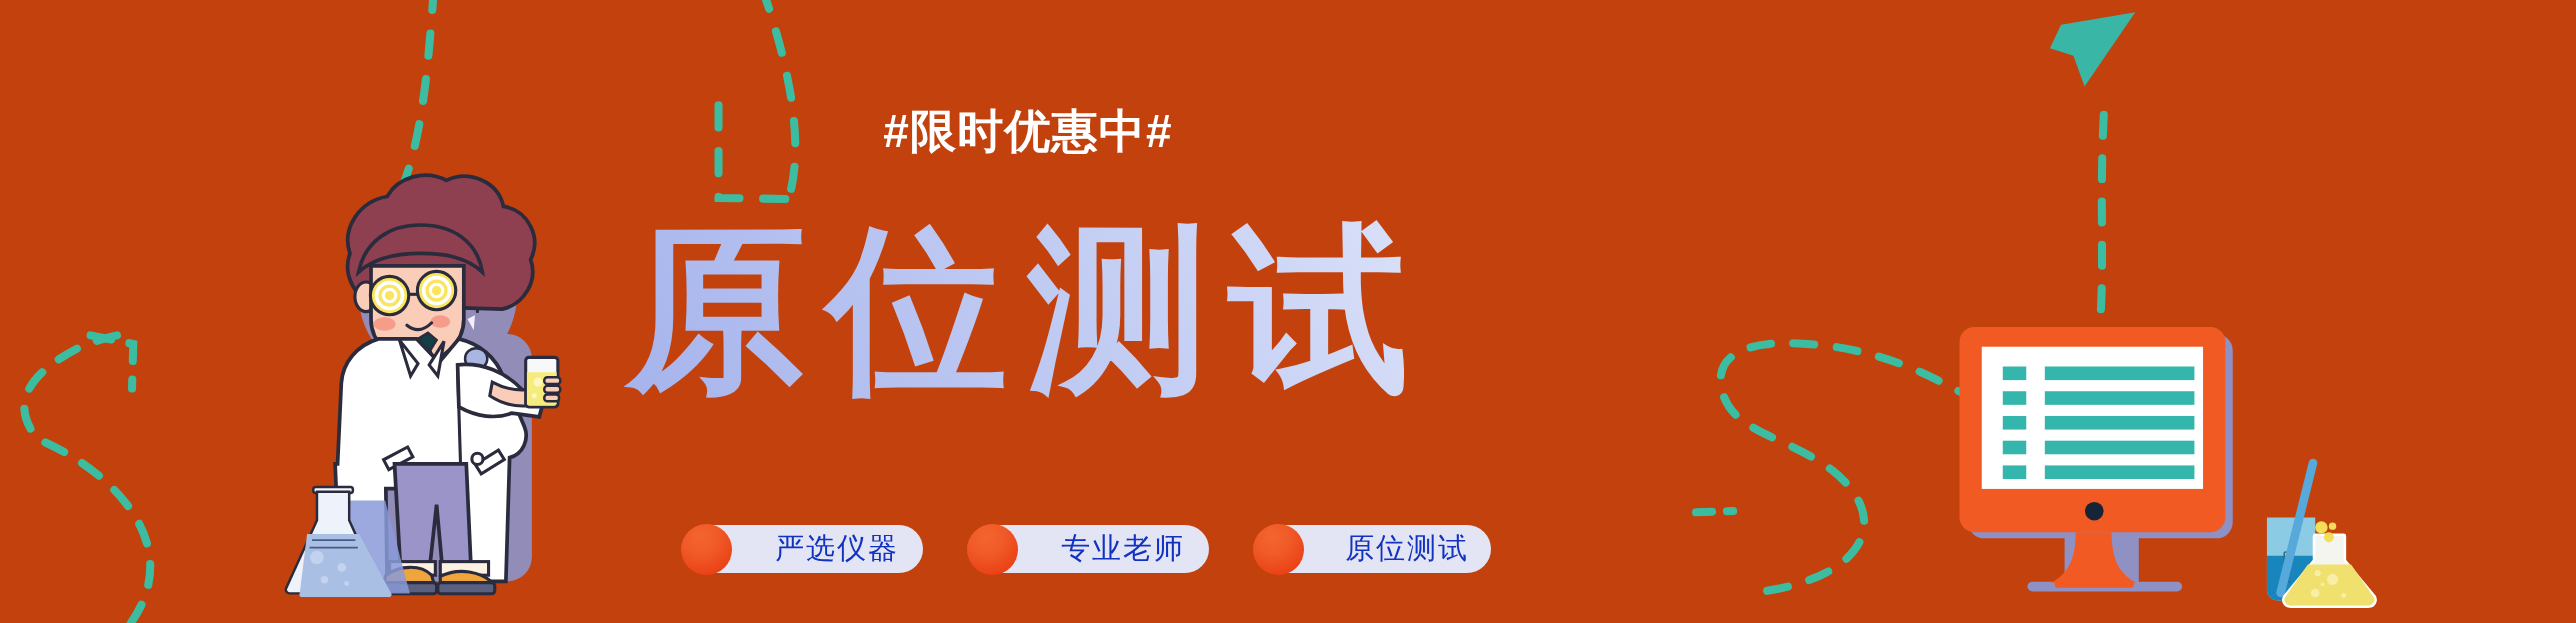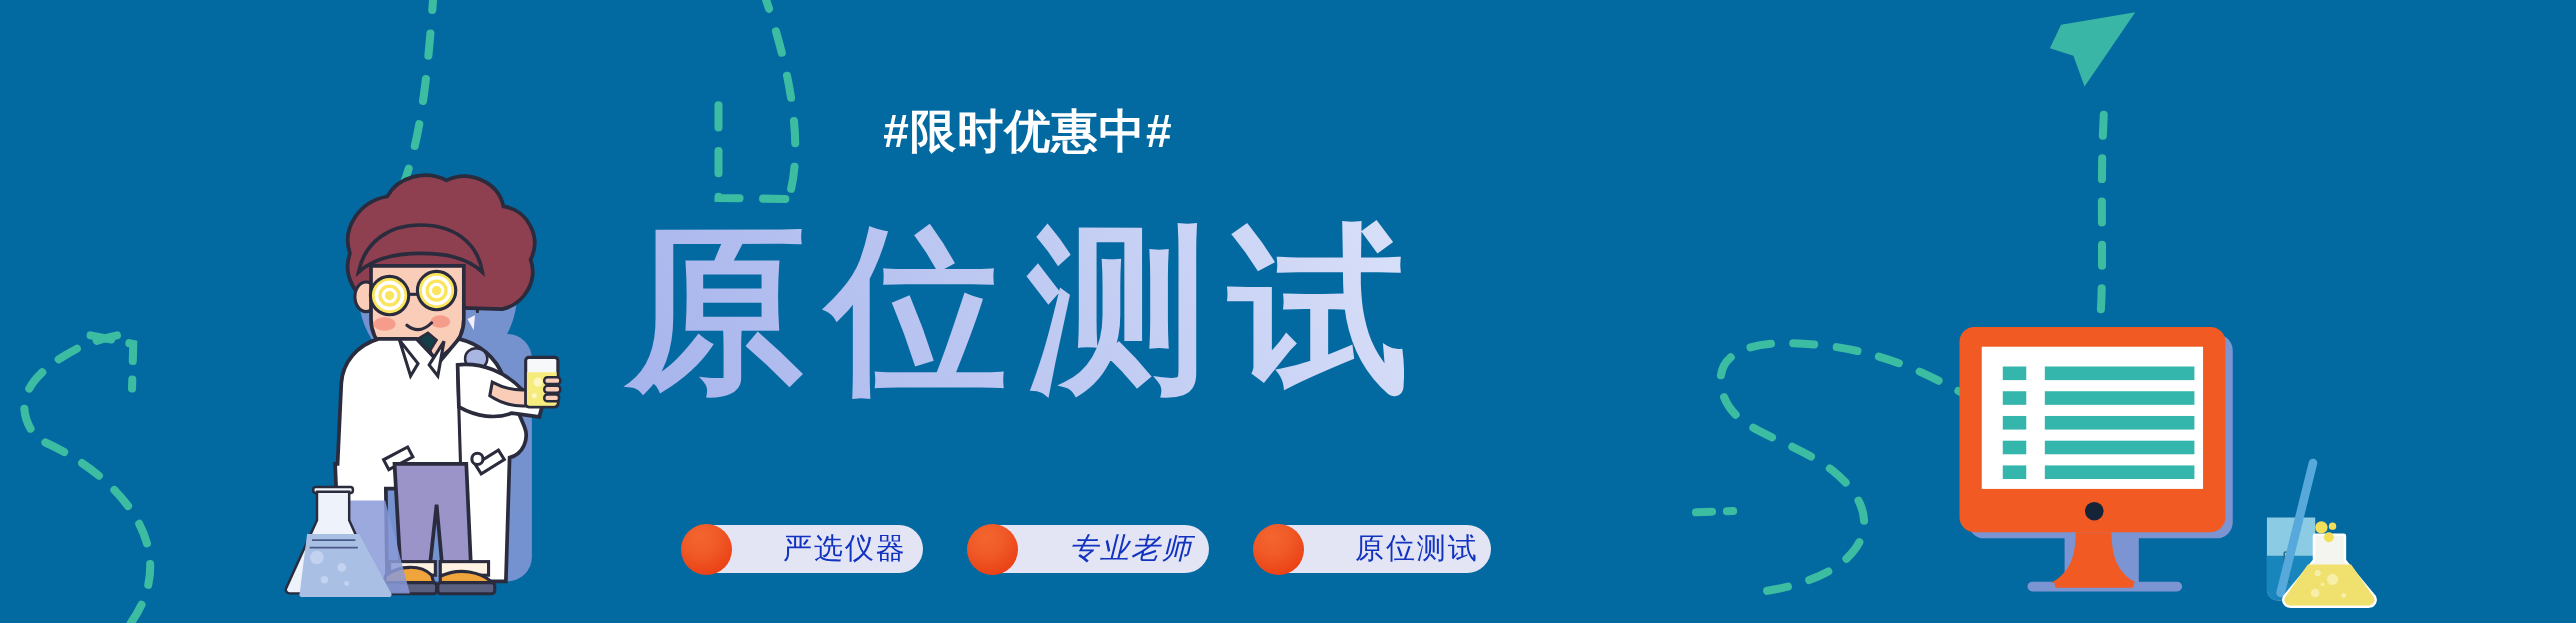--- a/index.html
+++ b/index.html
@@ -2,21 +2,21 @@
 <html style="font-size:10px"><head>
 <meta charset="utf-8">
 <style>
   html,body{margin:0;padding:0;background:#0b1fb0;}
   body{font-family:"Liberation Sans","DejaVu Sans",sans-serif;}
 
   #banner{
     position:relative;
     width:2576px;
     height:623px;
-    background:#0369a1;
+    background:#c2410c;
     overflow:hidden;
   }
 
   
   .deco-svg{position:absolute;top:0;left:0;width:2576px;height:623px;pointer-events:none;}
 
   
   #headline-block{
     position:absolute;
     left:0; top:0;
@@ -64,37 +64,38 @@
   }
   .pill{
     position:relative;
     height:48px;
     border-radius:24px;
     background:#e3e5f5;
     display:flex;
     align-items:center;
     padding:0 32px 0 93px;
     box-sizing:border-box;
+    justify-content:center;
   }
   .pill-dot{
     position:absolute;
     left:-8.7px; top:-1.2px;
     width:51px; height:51px;
     border-radius:50%;
     background:radial-gradient(circle at 38% 26%, #f4642e 0%, #f05b28 35%, #e8340c 100%);
   }
   .pill-label{
     color:#1232c0;
     font-size:29px;
     font-weight:500;
     letter-spacing:1.9px;
     white-space:nowrap;
   }
   .pill-1{width:233px;}
-  .pill-2{width:233px;font-style:italic;}
+  .pill-2{width:233px;}
   .pill-3{width:229px;}
 
   
   .illus{position:absolute;}
   #scientist{left:272px;  top:173px;  width:297px;  height:427px;}
   #flask-left{left:291px; top:483px;  width:130px;  height:118px;}
   #monitor{   left:1953px;top:322px;  width:285px;  height:272px;}
   #flasks-right{left:2257px;top:458px;width:161px;  height:166px;}
   .illus svg{display:block;width:100%;height:100%;overflow:visible;}
 </style>

